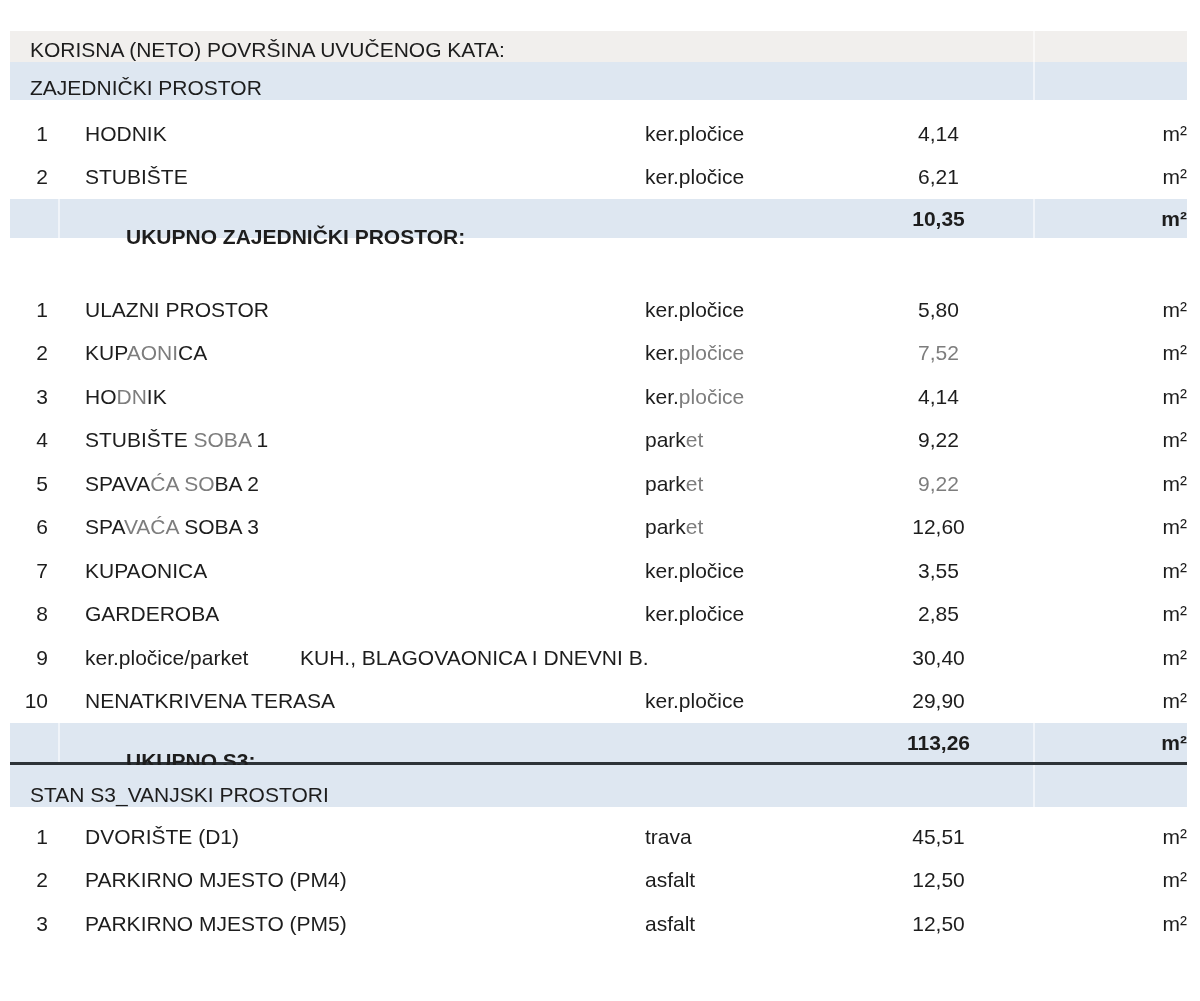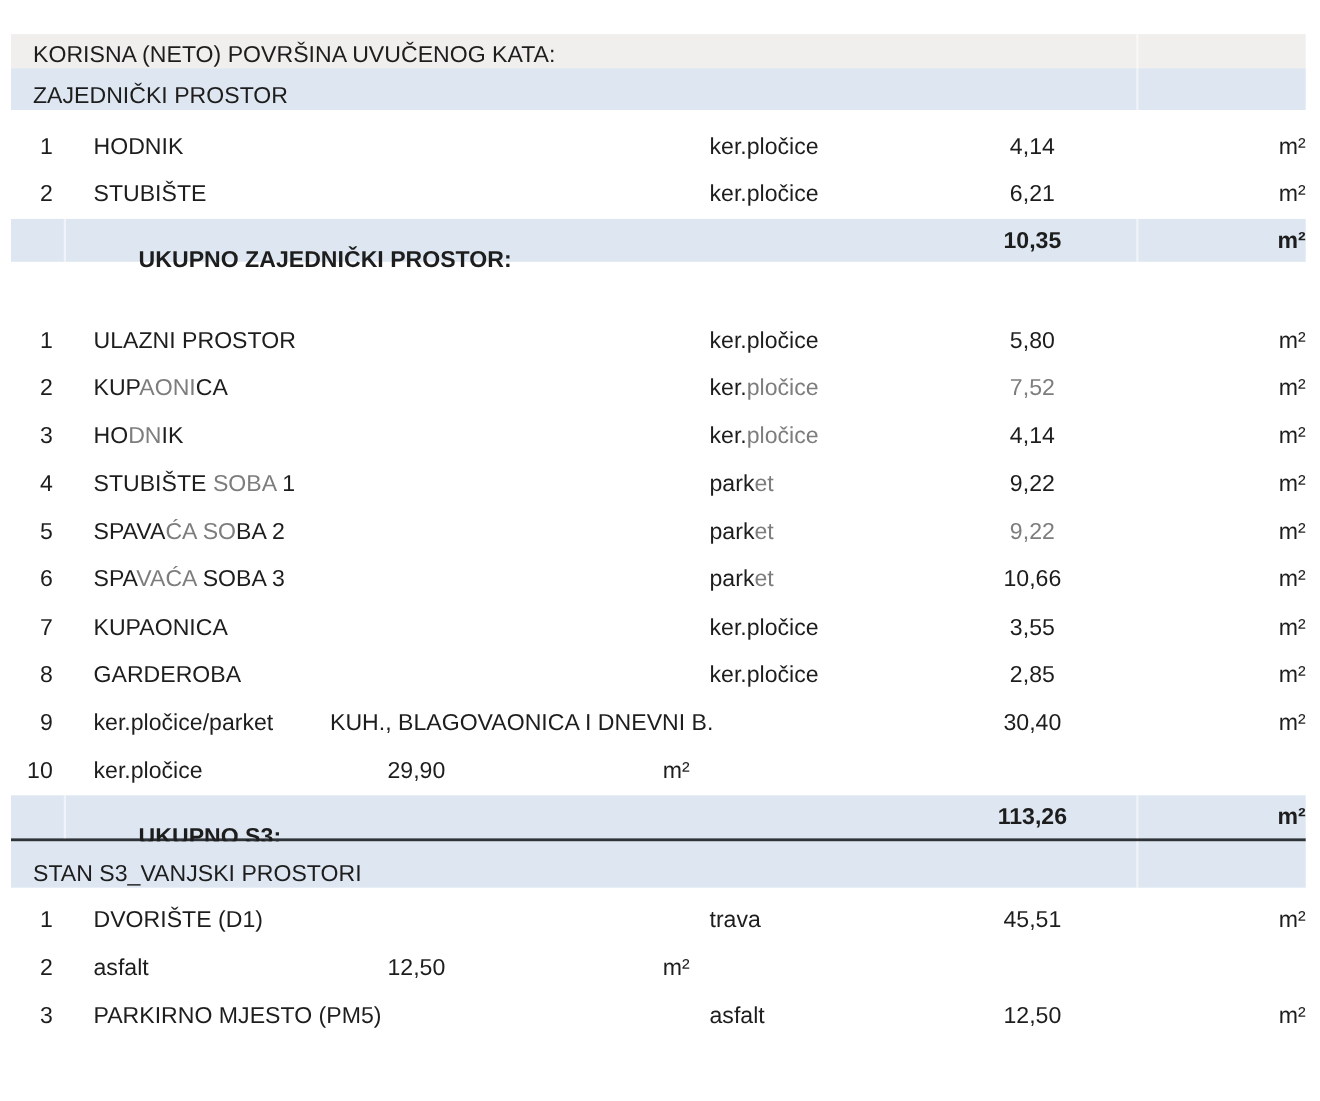--- a/index.html
+++ b/index.html
@@ -110,21 +110,21 @@
           <div class="cell col-num">5</div>
           <div class="cell col-name"><span>SPAVA</span><span class="g">ĆA SO</span><span>BA 2</span></div>
           <div class="cell col-mat"><span>park</span><span class="g">et</span></div>
           <div class="cell col-val g">9,22</div>
           <div class="cell col-unit">m²</div>
         </div>
         <div class="row">
           <div class="cell col-num">6</div>
           <div class="cell col-name"><span>SPA</span><span class="g">VAĆA</span><span> SOBA 3</span></div>
           <div class="cell col-mat"><span>park</span><span class="g">et</span></div>
-          <div class="cell col-val">10,66</div>
+          <div class="cell col-val">12,60</div>
           <div class="cell col-unit">m²</div>
         </div>
         <div class="row">
           <div class="cell col-num">7</div>
           <div class="cell col-name"><span>KUPAONICA</span></div>
           <div class="cell col-mat"><span>ker.pločice</span></div>
           <div class="cell col-val">3,55</div>
           <div class="cell col-unit">m²</div>
         </div>
         <div class="row">
@@ -136,20 +136,21 @@
         </div>
         <div class="row">
           <div class="cell col-num">9</div>
           <div class="cell col-mat"><span>ker.pločice/parket</span></div>
           <div class="cell col-name"><span>KUH., BLAGOVAONICA I DNEVNI B.</span></div>
           <div class="cell col-val">30,40</div>
           <div class="cell col-unit">m²</div>
         </div>
         <div class="row">
           <div class="cell col-num">10</div>
+          <div class="cell col-name"><span>NENATKRIVENA TERASA</span></div>
           <div class="cell col-mat"><span>ker.pločice</span></div>
           <div class="cell col-val">29,90</div>
           <div class="cell col-unit">m²</div>
         </div>
       </div>
       <div class="total-row">
         <div class="cell total-label">UKUPNO S3:</div>
         <div class="cell col-val">113,26</div>
         <div class="cell col-unit">m²</div>
       </div>
@@ -160,20 +161,21 @@
       <div class="rows pt-2">
         <div class="row">
           <div class="cell col-num">1</div>
           <div class="cell col-name"><span>DVORIŠTE (D1)</span></div>
           <div class="cell col-mat"><span>trava</span></div>
           <div class="cell col-val">45,51</div>
           <div class="cell col-unit">m²</div>
         </div>
         <div class="row">
           <div class="cell col-num">2</div>
+          <div class="cell col-name"><span>PARKIRNO MJESTO (PM4)</span></div>
           <div class="cell col-mat"><span>asfalt</span></div>
           <div class="cell col-val">12,50</div>
           <div class="cell col-unit">m²</div>
         </div>
         <div class="row">
           <div class="cell col-num">3</div>
           <div class="cell col-name"><span>PARKIRNO MJESTO (PM5)</span></div>
           <div class="cell col-mat"><span>asfalt</span></div>
           <div class="cell col-val">12,50</div>
           <div class="cell col-unit">m²</div>

